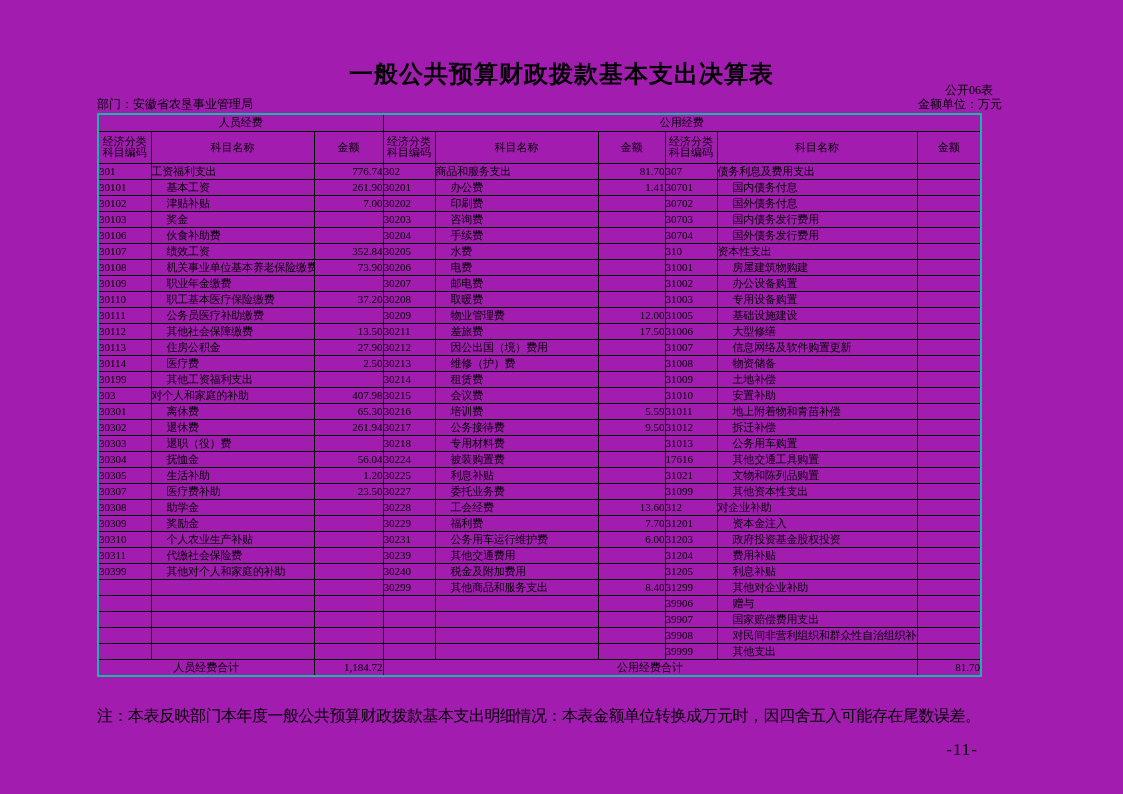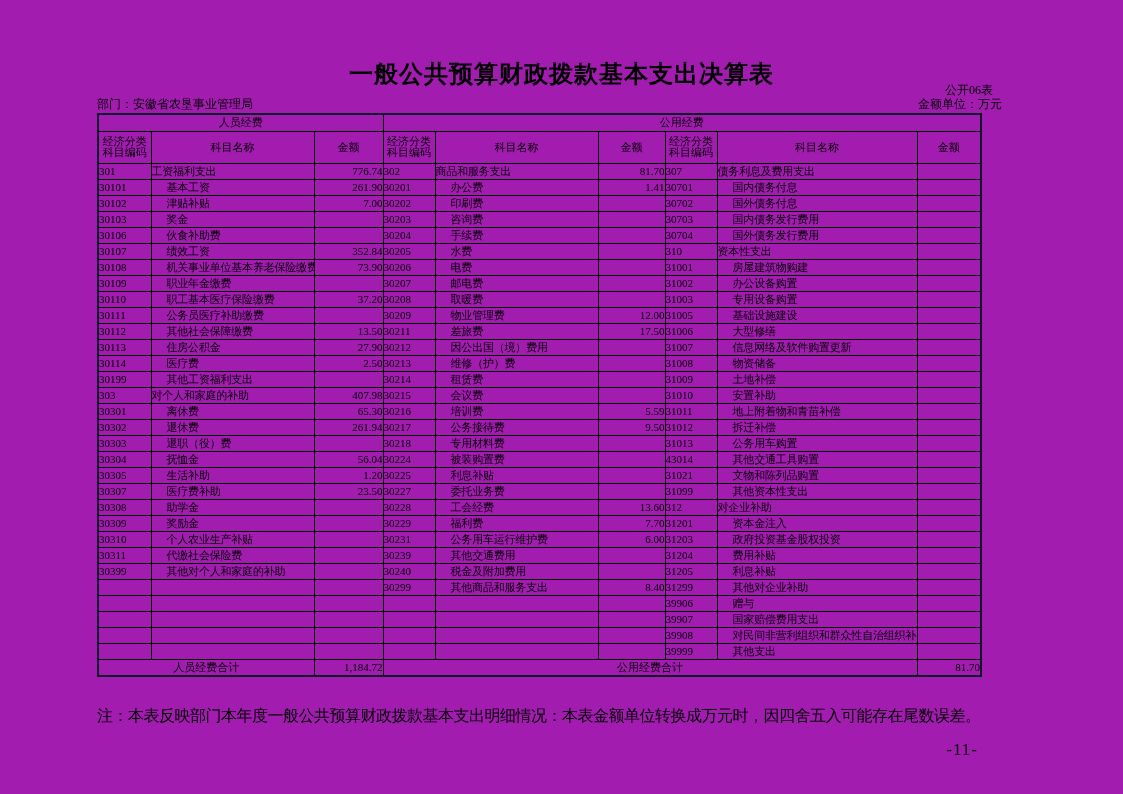--- a/index.html
+++ b/index.html
@@ -26,21 +26,21 @@
     font-size:12px;
   }
   .unit{
     position:absolute;top:96px;right:121px;
     font-size:12px;
   }
   table.budget{
     position:absolute;top:113px;left:97px;
     width:883px;
     border-collapse:collapse;table-layout:fixed;
-    border:2px solid #0f172a;
+    border:2px solid #14b8a6;
   }
   table.budget th,table.budget td{
     border:1px solid #000;
     padding:0;
     font-weight:normal;
     overflow:hidden;
     vertical-align:middle;
     font-size:11px;
     line-height:1;
   }
@@ -304,21 +304,21 @@
           <td class="name ind">公务用车购置</td>
           <td class="amt"></td>
         </tr>
         <tr>
           <td class="code">30304</td>
           <td class="name ind">抚恤金</td>
           <td class="amt">56.04</td>
           <td class="code">30224</td>
           <td class="name ind">被装购置费</td>
           <td class="amt"></td>
-          <td class="code">43014</td>
+          <td class="code">17616</td>
           <td class="name ind">其他交通工具购置</td>
           <td class="amt"></td>
         </tr>
         <tr>
           <td class="code">30305</td>
           <td class="name ind">生活补助</td>
           <td class="amt">1.20</td>
           <td class="code">30225</td>
           <td class="name ind">利息补贴</td>
           <td class="amt"></td>

